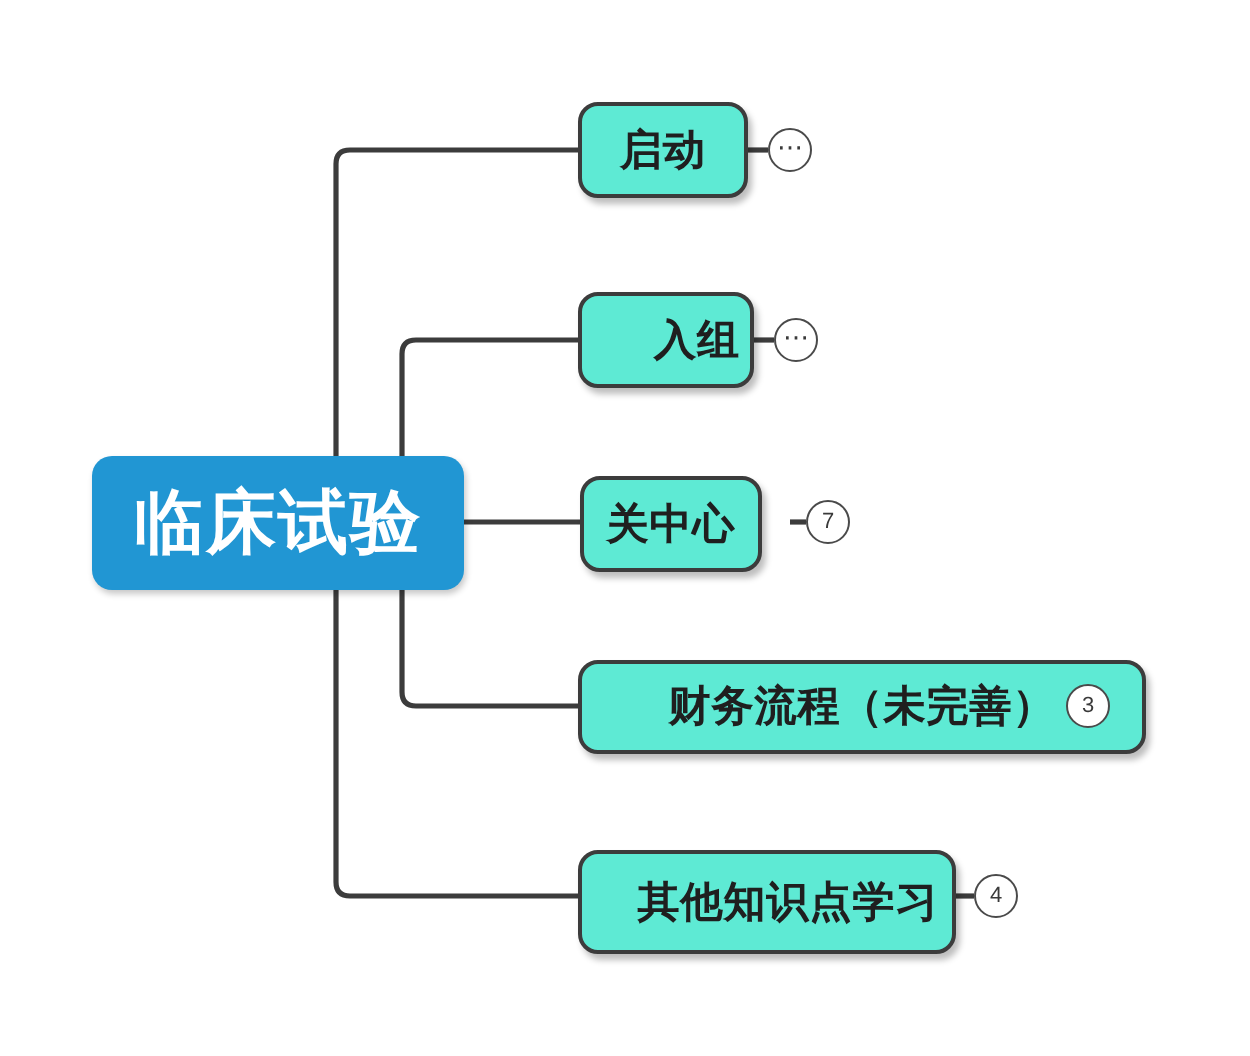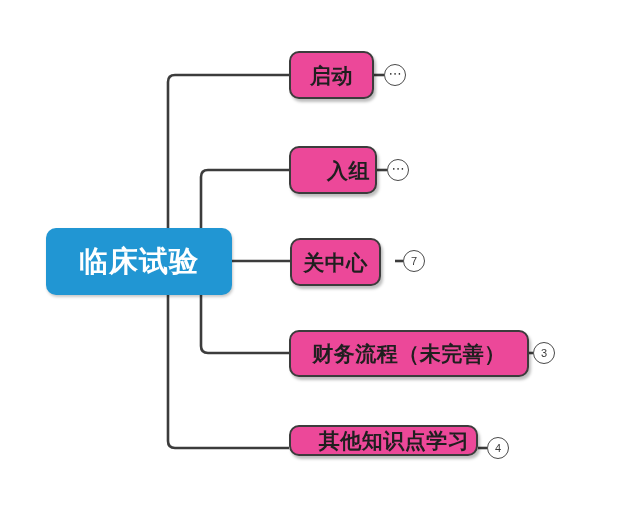--- a/index.html
+++ b/index.html
@@ -37,31 +37,31 @@
     background: #2196d3;
     border-radius: 10px;
     box-shadow: 1px 2px 3px rgba(0,0,0,0.22);
     display: flex;
     align-items: center;
     justify-content: center;
     box-sizing: border-box;
   }
   .root-label {
     color: #ffffff;
-    font-size: 29px;
+    font-size: 35px;
     font-weight: bold;
     letter-spacing: 1px;
     line-height: 1;
     white-space: nowrap;
   }
 
   
   .node {
     position: absolute;
-    background: #ec4899;
+    background: #5eead4;
     border: 2px solid #3c3c3c;
     border-radius: 10px;
     box-shadow: 2px 3px 3px rgba(0,0,0,0.26);
     display: flex;
     align-items: center;
     justify-content: center;
     box-sizing: border-box;
   }
   .node-label {
     color: #1f1f1f;
@@ -147,27 +147,27 @@
     <span class="badge-text dots">⋯</span>
   </div>
 
   <div class="node" style="left:290px; top:238px; width:91px; height:48px;">
     <span class="node-label">关中心</span>
   </div>
   <div class="badge" style="left:403px; top:250px;">
     <span class="badge-text">7</span>
   </div>
 
-  <div class="node" style="left:289px; top:330px; width:240px; height:47px;justify-content:center;">
+  <div class="node" style="left:289px; top:330px; width:284px; height:47px;justify-content:center;">
     <span class="node-label">财务流程（未完善）</span>
   </div>
   <div class="badge" style="left:533px; top:342px;">
     <span class="badge-text">3</span>
   </div>
 
-  <div class="node" style="left:289px; top:425px; width:189px; height:31px;padding-left:21px;">
+  <div class="node" style="left:289px; top:425px; width:189px; height:52px;padding-left:21px;">
     <span class="node-label">其他知识点学习</span>
   </div>
   <div class="badge" style="left:487px; top:437px;">
     <span class="badge-text">4</span>
   </div>
 
 </div>
 
 </body></html>

